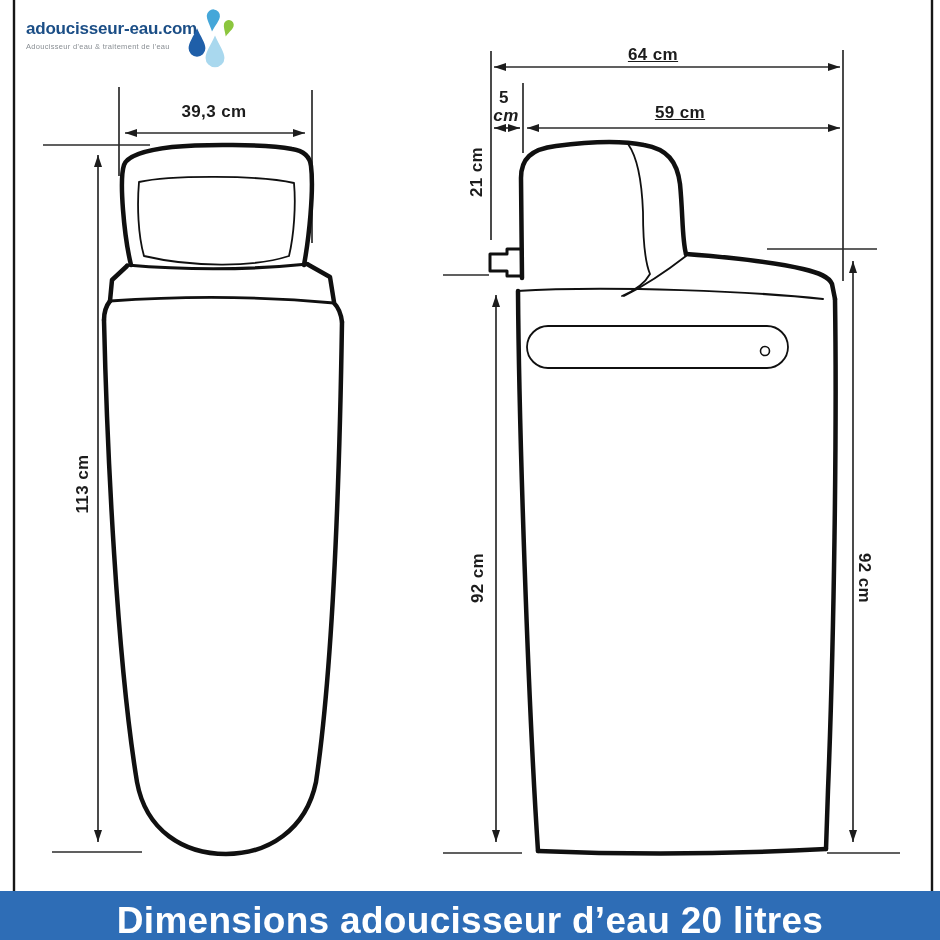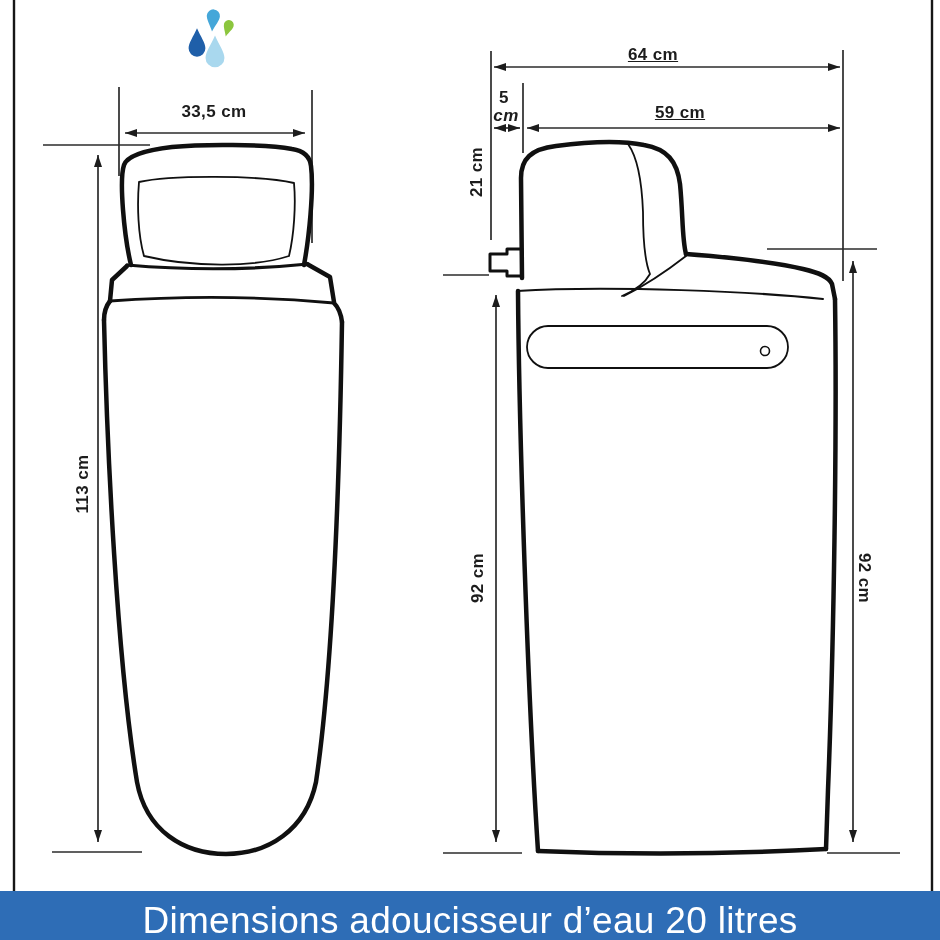--- a/index.html
+++ b/index.html
@@ -10,21 +10,21 @@
   .logo-tagline{font-size:7.5px;letter-spacing:0.3px;color:#8a8f94;margin-top:3px;}
   #logo-drops{position:absolute;left:183px;top:6px;}
   
   .dim-label{position:absolute;font-weight:bold;font-size:17px;color:#1c1c1c;letter-spacing:0.4px;
              white-space:nowrap;transform:translate(-50%,-50%);}
   .rot-ccw{transform:translate(-50%,-50%) rotate(-90deg);}
   .rot-cw{transform:translate(-50%,-50%) rotate(90deg);}
   
   #banner{position:absolute;left:0;top:891px;width:940px;height:49px;display:flex;
           align-items:center;justify-content:center;}
-  #banner .banner-text{color:#ffffff;font-weight:normal;font-size:37px;letter-spacing:0.3px;
+  #banner .banner-text{color:#ffffff;font-weight:bold;font-size:37px;letter-spacing:0.3px;
           padding-top:10px;white-space:nowrap;}
   svg{position:absolute;left:0;top:0;}
 </style>
 </head>
 <body>
 
 <div id="stage">
 
   <svg width="940" height="940" viewBox="0 0 940 940">
     <defs>
@@ -81,31 +81,35 @@
       <path stroke-width="4.5" d="M686,254 C725,257 775,262 803,269 C820,273 829,277 832,284 L835,299"></path>
       <path stroke-width="4.5" d="M835,299 C837,430 834,640 828,790 L826,849"></path>
       <path stroke-width="4.5" d="M826,849 Q680,857 538,851"></path>
       <path stroke-width="4.5" d="M538,851 C528,700 519,430 518,291"></path>
       <path stroke-width="2" d="M517,291 C610,285 760,292 823,299"></path>
       <path stroke-width="1.8" d="M548,326 H767 C778,326 788,335 788,347 C788,359 778,368 767,368 H548 C537,368 527,359 527,347 C527,335 537,326 548,326 Z"></path>
       <circle stroke-width="1.6" cx="765" cy="351" r="4.5"></circle>
     </g>
   </svg>
 
+  <div id="logo">
+    <div class="logo-name">adoucisseur-eau.com</div>
+    <div class="logo-tagline">Adoucisseur d'eau &amp; traitement de l'eau</div>
+  </div>
   <svg id="logo-drops" width="56" height="64" viewBox="0 0 56 64">
     <defs>
       <path id="drop" d="M0,-14 C3.5,-6 8,0 8,5 a8,8 0 0 1 -16,0 C-8,0 -3.5,-6 0,-14 Z"></path>
     </defs>
     <use href="#drop" transform="translate(14,37) scale(1.05)" fill="#1f5fa9"></use>
     <use href="#drop" transform="translate(30,14) rotate(185) scale(0.82)" fill="#45a7d9"></use>
     <use href="#drop" transform="translate(45,22) rotate(195) scale(0.62)" fill="#8cc63e"></use>
     <use href="#drop" transform="translate(32,46) scale(1.18)" fill="#a9d8ee"></use>
   </svg>
 
-  <div class="dim-label" style="left:214px;top:112px;">33,5 cm</div>
+  <div class="dim-label" style="left:214px;top:112px;">39,3 cm</div>
   <div class="dim-label rot-ccw" style="left:83px;top:484px;">113 cm</div>
 
   <div class="dim-label" style="left:653px;top:55px;text-decoration:underline;">64 cm</div>
   <div class="dim-label" style="left:504px;top:98px;">5</div>
   <div class="dim-label" style="left:506px;top:116px;font-style:italic;">cm</div>
   <div class="dim-label" style="left:680px;top:113px;text-decoration:underline;">59 cm</div>
   <div class="dim-label rot-ccw" style="left:477px;top:172px;">21 cm</div>
   <div class="dim-label rot-ccw" style="left:478px;top:578px;">92 cm</div>
   <div class="dim-label rot-cw" style="left:864px;top:578px;">92 cm</div>
 

